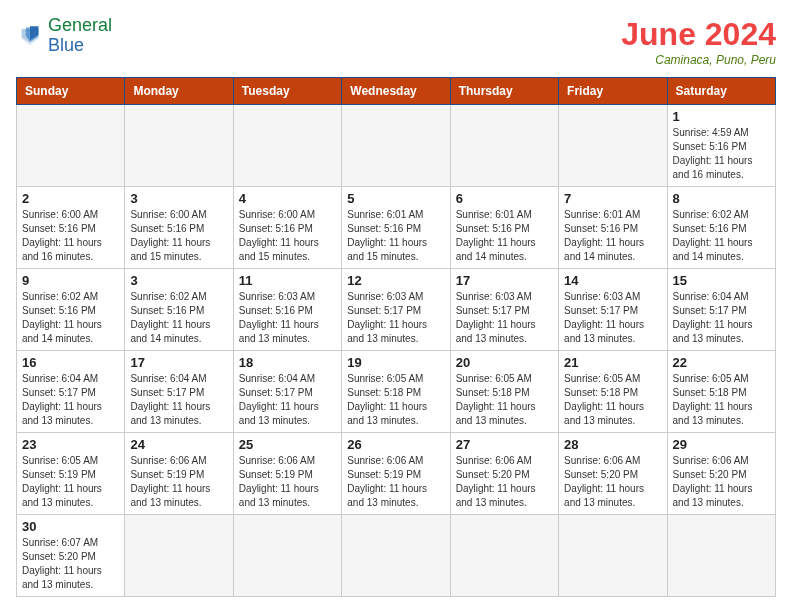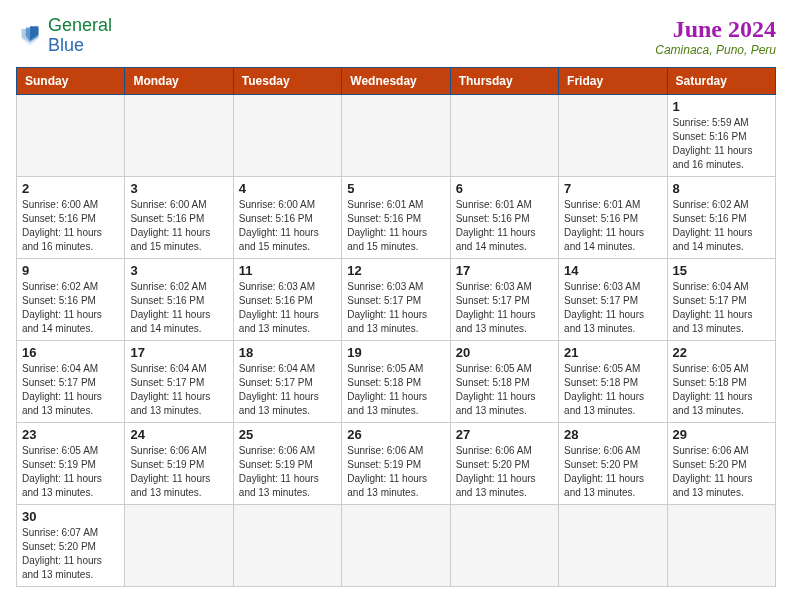--- a/index.html
+++ b/index.html
@@ -29,24 +29,23 @@
     .logo-text span.general { color: #15803d; }
     .logo-text span.blue { color: #2b6cb0; font-weight: normal; }
     .logo-icon {
       width: 28px;
       height: 28px;
     }
     .title-section {
       text-align: right;
     }
     .month-year {
-      font-size: 24px;
+      font-size: 32px;
       font-weight: bold;
-      color: #a21caf;
-      font-family: Liberation Serif, serif;
+      color: #ef4444;
     }
     .location {
       font-size: 12px;
       color: #4d7c0f;
       font-style: italic;
     }
     .calendar {
       width: 100%;
       border-collapse: collapse;
       font-size: 11px;
@@ -124,21 +123,21 @@
   <tbody id="calendar-body">
   <tr>
         <td class="empty"></td>
         <td class="empty"></td>
         <td class="empty"></td>
         <td class="empty"></td>
         <td class="empty"></td>
         <td class="empty"></td>
         <td>
           <div class="day-number">1</div>
-          <div class="day-info">Sunrise: 5:59 AM
+          <div class="day-info">Sunrise: 4:59 AM
 Sunset: 5:16 PM
 Daylight: 11 hours and 16 minutes.</div>
         </td>
       </tr>
       <tr>
         <td>
           <div class="day-number">2</div>
           <div class="day-info">Sunrise: 6:00 AM
 Sunset: 5:16 PM
 Daylight: 11 hours and 16 minutes.</div>

